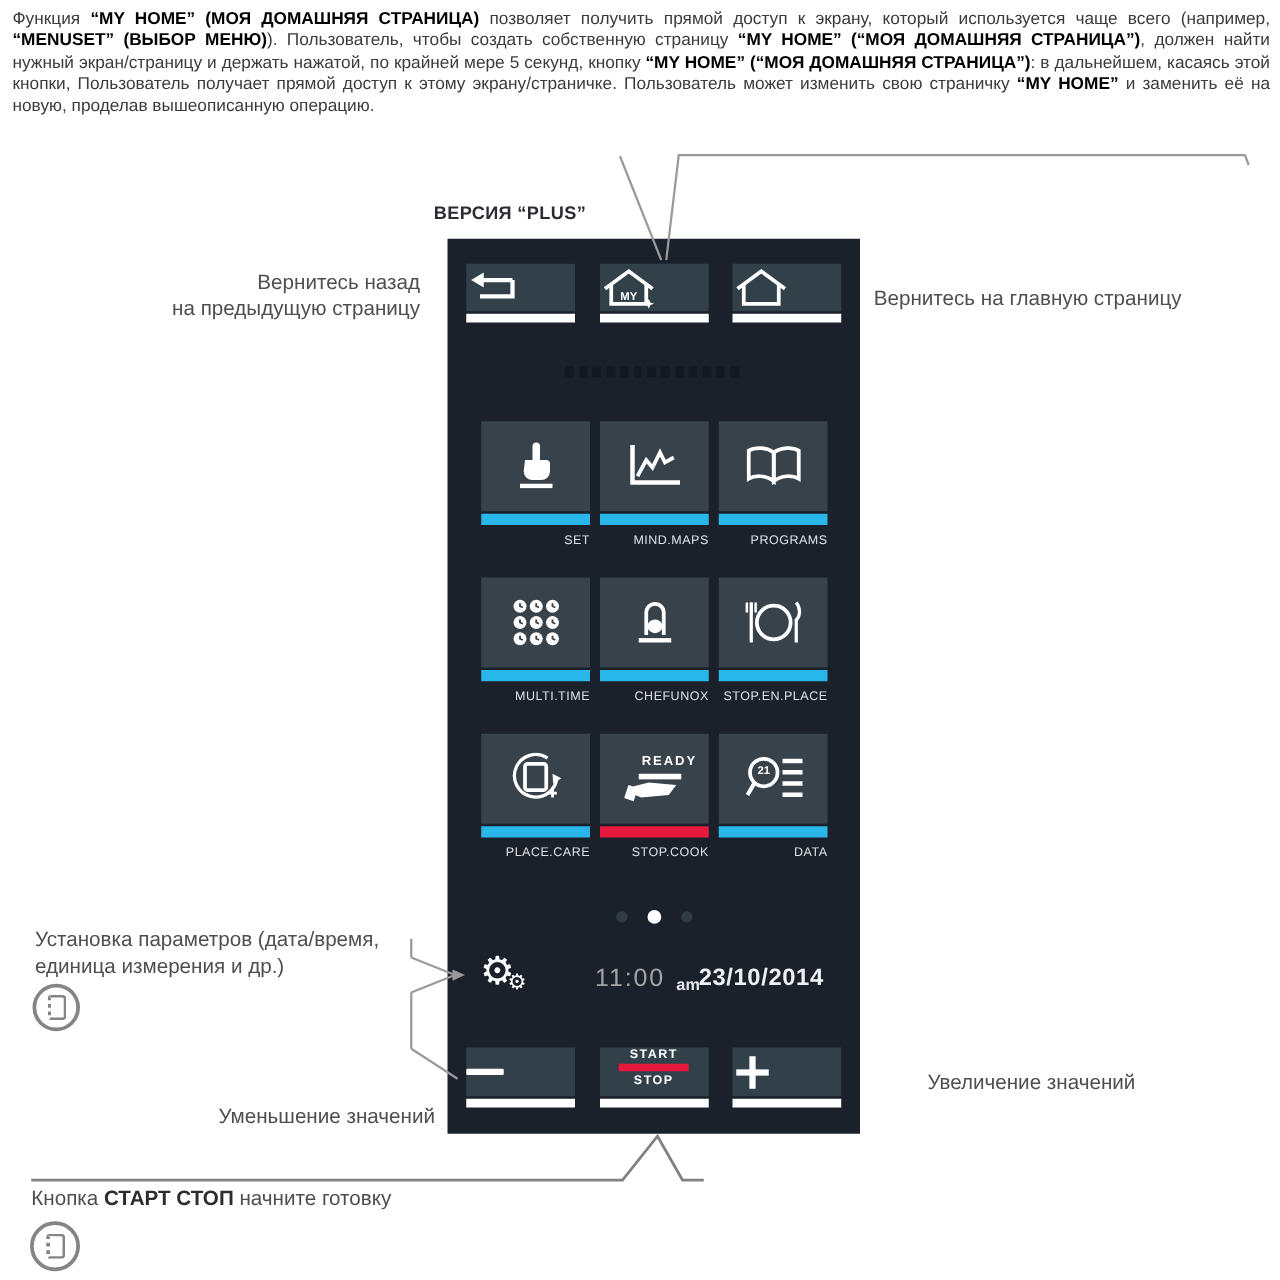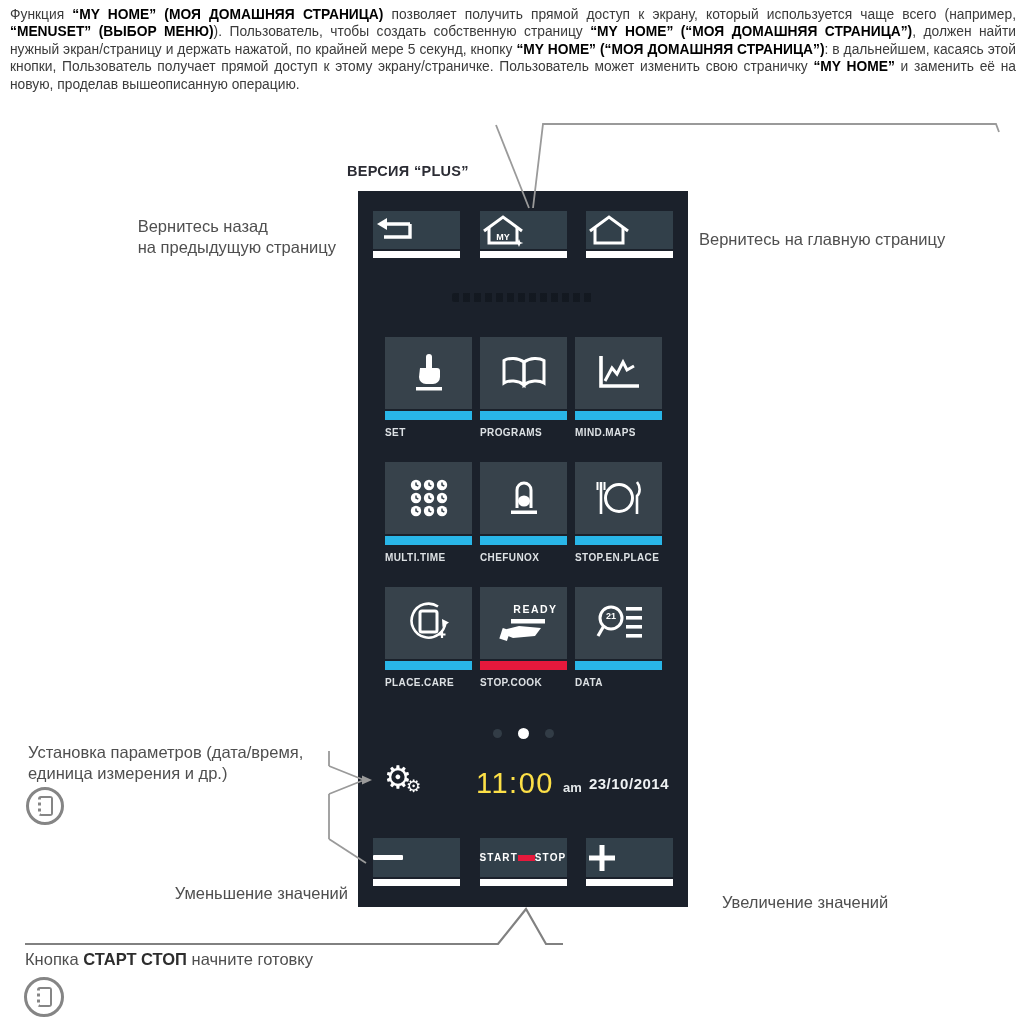--- a/index.html
+++ b/index.html
@@ -6,25 +6,25 @@
   .page{position:relative;width:1024px;height:1024px;background:#ffffff;
         font-family:"Liberation Sans", sans-serif;overflow:hidden;}
 
   
   .intro{position:absolute;left:10px;top:6px;width:1006px;margin:0;
          font-size:13.8px;line-height:17.4px;color:#3b3b3b;text-align:justify;}
   .intro b{color:#000000;}
 
   
   .co{position:absolute;font-size:16.5px;color:#4f4f4f;line-height:21px;white-space:nowrap;}
-  .co-back{right:688px;top:216px;}
+  .co-back{right:688px;top:216px;text-align:right;}
   .co-home{left:699px;top:229px;}
   .co-settings{left:28px;top:742px;text-align:left;}
   .co-decrease{right:676px;top:883px;}
-  .co-increase{left:722px;top:856px;margin-top:36px;}
+  .co-increase{left:742px;top:856px;}
   .version{position:absolute;left:347px;top:163px;font-size:14.5px;font-weight:bold;
            color:#2b2c34;letter-spacing:.3px;}
   .note{position:absolute;left:25px;top:950px;font-size:16.5px;color:#4f4f4f;}
   .note b{color:#2d2d2d;}
 
   
   .circle-icon{position:absolute;width:38px;height:38px;border:3px solid #858585;
                border-radius:50%;box-sizing:border-box;display:flex;align-items:center;justify-content:center;}
   .ci-mid{left:26px;top:787px;}
   .ci-bottom{left:24px;top:977px;width:40px;height:40px;}
@@ -53,45 +53,45 @@
          width:142px;height:9px;opacity:.5;border-radius:2px;
          background:repeating-linear-gradient(90deg,#0b1016 0 7px,transparent 7px 11px);}
 
   
   .grid{position:absolute;top:146px;left:27px;width:277px;display:flex;flex-wrap:wrap;
         column-gap:8px;row-gap:24px;}
   .tile{width:87px;cursor:pointer;}
   .tile-box{height:72px;background:#37424b;display:flex;flex-direction:column;
             align-items:center;justify-content:center;}
   .tile-bar{height:9px;margin-top:2px;}
-  .tile-label{margin-top:7px;text-align:left;font-size:10px;font-weight:bold;
+  .tile-label{margin-top:7px;text-align:right;font-size:10px;font-weight:normal;
               letter-spacing:.4px;color:#dde1e4;white-space:nowrap;}
   .ready-txt{color:#fff;font-size:10.5px;font-weight:bold;letter-spacing:1.5px;margin-bottom:2px;padding-left:24px;}
 
   
   .dots{position:absolute;top:537px;left:0;right:0;display:flex;align-items:center;
         justify-content:center;gap:16px;}
   .dot{width:9px;height:9px;border-radius:50%;background:#323c46;}
   .dot.active{width:11px;height:11px;background:#ffffff;}
 
   
   .status{position:absolute;top:570px;left:0;right:0;height:44px;}
   .gear{position:absolute;left:26px;top:2px;width:42px;height:40px;color:#fff;
         font-family:"DejaVu Sans", sans-serif;cursor:pointer;}
   .g1{position:absolute;left:0;top:-4px;font-size:31px;}
   .g2{position:absolute;left:22px;top:13px;font-size:17px;}
   .time-wrap{position:absolute;left:118px;top:0;height:44px;display:flex;align-items:center;}
-  .time{font-size:29px;color:#fde047;letter-spacing:1.5px;}
+  .time{font-size:20px;color:#a3a3a3;letter-spacing:1.5px;}
   .ampm{font-size:13px;font-weight:bold;color:#e4e8ea;margin-left:9px;margin-top:9px;}
-  .date{position:absolute;right:19px;top:0;height:44px;display:flex;align-items:center;
-        font-size:15px;font-weight:bold;color:#eef1f3;letter-spacing:.5px;}
+  .date{position:absolute;right:29px;top:0;height:44px;display:flex;align-items:center;
+        font-size:19px;font-weight:bold;color:#eef1f3;letter-spacing:.5px;}
 
   
   .minus-glyph{width:30px;height:5px;background:#fff;border-radius:1px;}
-  .ss{flex-direction:row;}
+  .ss{flex-direction:column;}
   .ss-txt{color:#fff;font-size:10px;font-weight:bold;letter-spacing:1.2px;line-height:11px;}
   .ss-red{width:56px;height:6px;margin:2px 0;}
 
   svg text{font-family:"Liberation Sans", sans-serif;}
 </style>
 </head>
 <body>
 
 <div class="page">
 
@@ -168,38 +168,38 @@
             <path d="M11,16 h17 a3,3 0 0 1 3,3 v6 a7,7 0 0 1 -7,7 h-7 a7,7 0 0 1 -7,-7 z" fill="#fff"></path>
             <rect x="7" y="35" width="26" height="3.5" fill="#fff"></rect>
           </svg>
         </div>
         <div class="tile-bar" style="background: rgb(41, 182, 232);"></div>
         <div class="tile-label">SET</div>
       </div>
 
       <div class="tile">
         <div class="tile-box">
+          <svg width="46" height="38" viewBox="0 0 46 38">
+            <path d="M5,2 V32 H43" fill="none" stroke="#fff" stroke-width="3.6"></path>
+            <path d="M9,27 L16,14 L21,20 L27,8 L31,16 L38,12" fill="none" stroke="#fff" stroke-width="3"></path>
+          </svg>
+        </div>
+        <div class="tile-bar" style="background: rgb(41, 182, 232);"></div>
+        <div class="tile-label">MIND.MAPS</div>
+      </div>
+
+      <div class="tile">
+        <div class="tile-box">
           <svg width="46" height="34" viewBox="0 0 46 34">
             <path d="M23,6 C17,1.5 8,1.5 3,4.5 V27 C8,24 17,24 23,29 Z" fill="none" stroke="#fff" stroke-width="3"></path>
             <path d="M23,6 C29,1.5 38,1.5 43,4.5 V27 C38,24 29,24 23,29 Z" fill="none" stroke="#fff" stroke-width="3"></path>
           </svg>
         </div>
         <div class="tile-bar" style="background: rgb(41, 182, 232);"></div>
         <div class="tile-label">PROGRAMS</div>
-      </div>
-
-      <div class="tile">
-        <div class="tile-box">
-          <svg width="46" height="38" viewBox="0 0 46 38">
-            <path d="M5,2 V32 H43" fill="none" stroke="#fff" stroke-width="3.6"></path>
-            <path d="M9,27 L16,14 L21,20 L27,8 L31,16 L38,12" fill="none" stroke="#fff" stroke-width="3"></path>
-          </svg>
-        </div>
-        <div class="tile-bar" style="background: rgb(41, 182, 232);"></div>
-        <div class="tile-label">MIND.MAPS</div>
       </div>
 
       <div class="tile">
         <div class="tile-box">
           <svg width="40" height="40" viewBox="0 0 40 40">
             <g fill="#fff">
               <circle cx="7" cy="7" r="5.2"></circle>
                 <circle cx="20" cy="7" r="5.2"></circle>
                 <circle cx="33" cy="7" r="5.2"></circle>
               <circle cx="7" cy="20" r="5.2"></circle>

